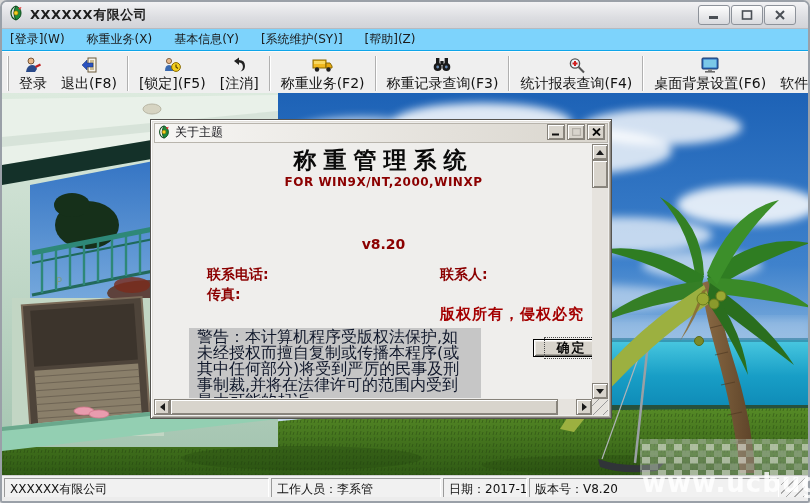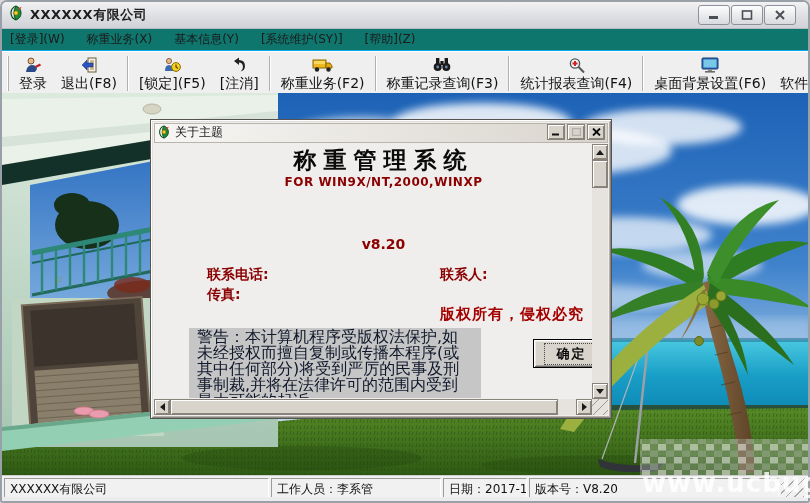--- a/index.html
+++ b/index.html
@@ -13,21 +13,21 @@
        background:#ededed;box-shadow:inset 0 0 0 1px #f7f7f7;overflow:hidden;}
   .titlebar{position:absolute;left:0;top:0;right:0;height:26px;
        background:linear-gradient(#f2f2f4,#dcdde1 60%,#d2d3d8);
        display:flex;align-items:center;padding:0 6px;gap:6px;border-bottom:1px solid #b7bac0;}
   .title-text{font-size:13px;color:#1d1d1d;font-weight:bold;letter-spacing:.5px;}
   .win-controls{margin-left:auto;display:flex;gap:1px;padding-right:6px;}
   .win-btn{width:30px;height:18px;border:1px solid #8d929a;border-radius:3px;
        background:linear-gradient(#fdfdfd,#d9dade);display:flex;align-items:center;justify-content:center;}
   .win-btn svg{display:block}
   
-  .menubar{position:absolute;left:0;top:27px;right:0;height:21px;background:#0f766e;
+  .menubar{position:absolute;left:0;top:27px;right:0;height:21px;background:#7dd3fc;
        border-bottom:4px solid #0ea5e9;display:flex;align-items:center;padding:0 8px;gap:22px;}
   .menu-item{font-size:12px;color:#1a1a1a;white-space:nowrap;}
   
   .toolbar{position:absolute;left:0;top:49px;right:0;height:41px;background:#efefef;
        border-top:1px solid #fbfbfb;border-bottom:1px solid #b2b6ba;
        display:flex;align-items:stretch;padding:1px 2px;}
   .tb-grip{width:4px;margin:3px 3px;border-left:1px solid #ffffff;border-right:1px solid #b0b0b0;}
   .tb-sep{width:0;margin:3px 3px;border-left:1px solid #b0b0b0;border-right:1px solid #ffffff;}
   .tb-btn{display:flex;flex-direction:column;align-items:center;justify-content:flex-start;
        padding:2px 7px 1px;gap:1px;}
@@ -62,21 +62,21 @@
        font-family:"DejaVu Serif","Liberation Serif",serif;font-weight:bold;font-size:23px;
        letter-spacing:7px;color:#0a0a0a;}
   .dlg-subtitle{position:absolute;left:0;right:0;top:31px;text-align:center;
        font-size:12px;font-weight:bold;color:#8b0000;letter-spacing:.5px;}
   .dlg-version{position:absolute;left:0;right:0;top:92px;text-align:center;
        font-size:14px;font-weight:bold;color:#8b0000;}
   .dlg-lbl{position:absolute;font-size:14px;font-weight:bold;color:#8b0000;white-space:nowrap;}
   .dlg-copy{position:absolute;right:8px;top:161px;font-size:15px;font-weight:bold;color:#a40000;letter-spacing:1px;}
   .dlg-warn{position:absolute;left:14px;top:184px;width:292px;height:70px;background:#c6c6c6;
        color:#0f172a;font-size:16px;line-height:16px;padding:1px 8px;box-sizing:border-box;overflow:hidden;}
-  .btn95{position:absolute;left:358px;top:195px;width:77px;height:29px;background:#d8d4cc;
+  .btn95{position:absolute;left:358px;top:195px;width:77px;height:18px;background:#d8d4cc;
        border:1px solid #000;box-sizing:border-box;
        box-shadow:inset 1px 1px 0 #ffffff,inset -1px -1px 0 #6a6a66,inset 2px 2px 0 #ece9e4,inset -2px -2px 0 #a8a49c;
        display:flex;align-items:center;justify-content:center;}
   .btn95 .inner{border:1px dotted #4a4a4a;padding:1px 12px;font-size:13px;font-weight:bold;color:#0a0a0a;letter-spacing:2px;}
   
   .vsb{position:absolute;right:0;top:0;bottom:16px;width:16px;background:#e6e3de;}
   .hsb{position:absolute;left:0;bottom:0;right:16px;height:16px;background:#e6e3de;}
   .sbtn{position:absolute;width:16px;height:16px;background:#d8d4cc;border:1px solid #86827a;
        box-sizing:border-box;box-shadow:inset 1px 1px 0 #ffffff,inset -1px -1px 0 #8a867e;
        display:flex;align-items:center;justify-content:center;}

